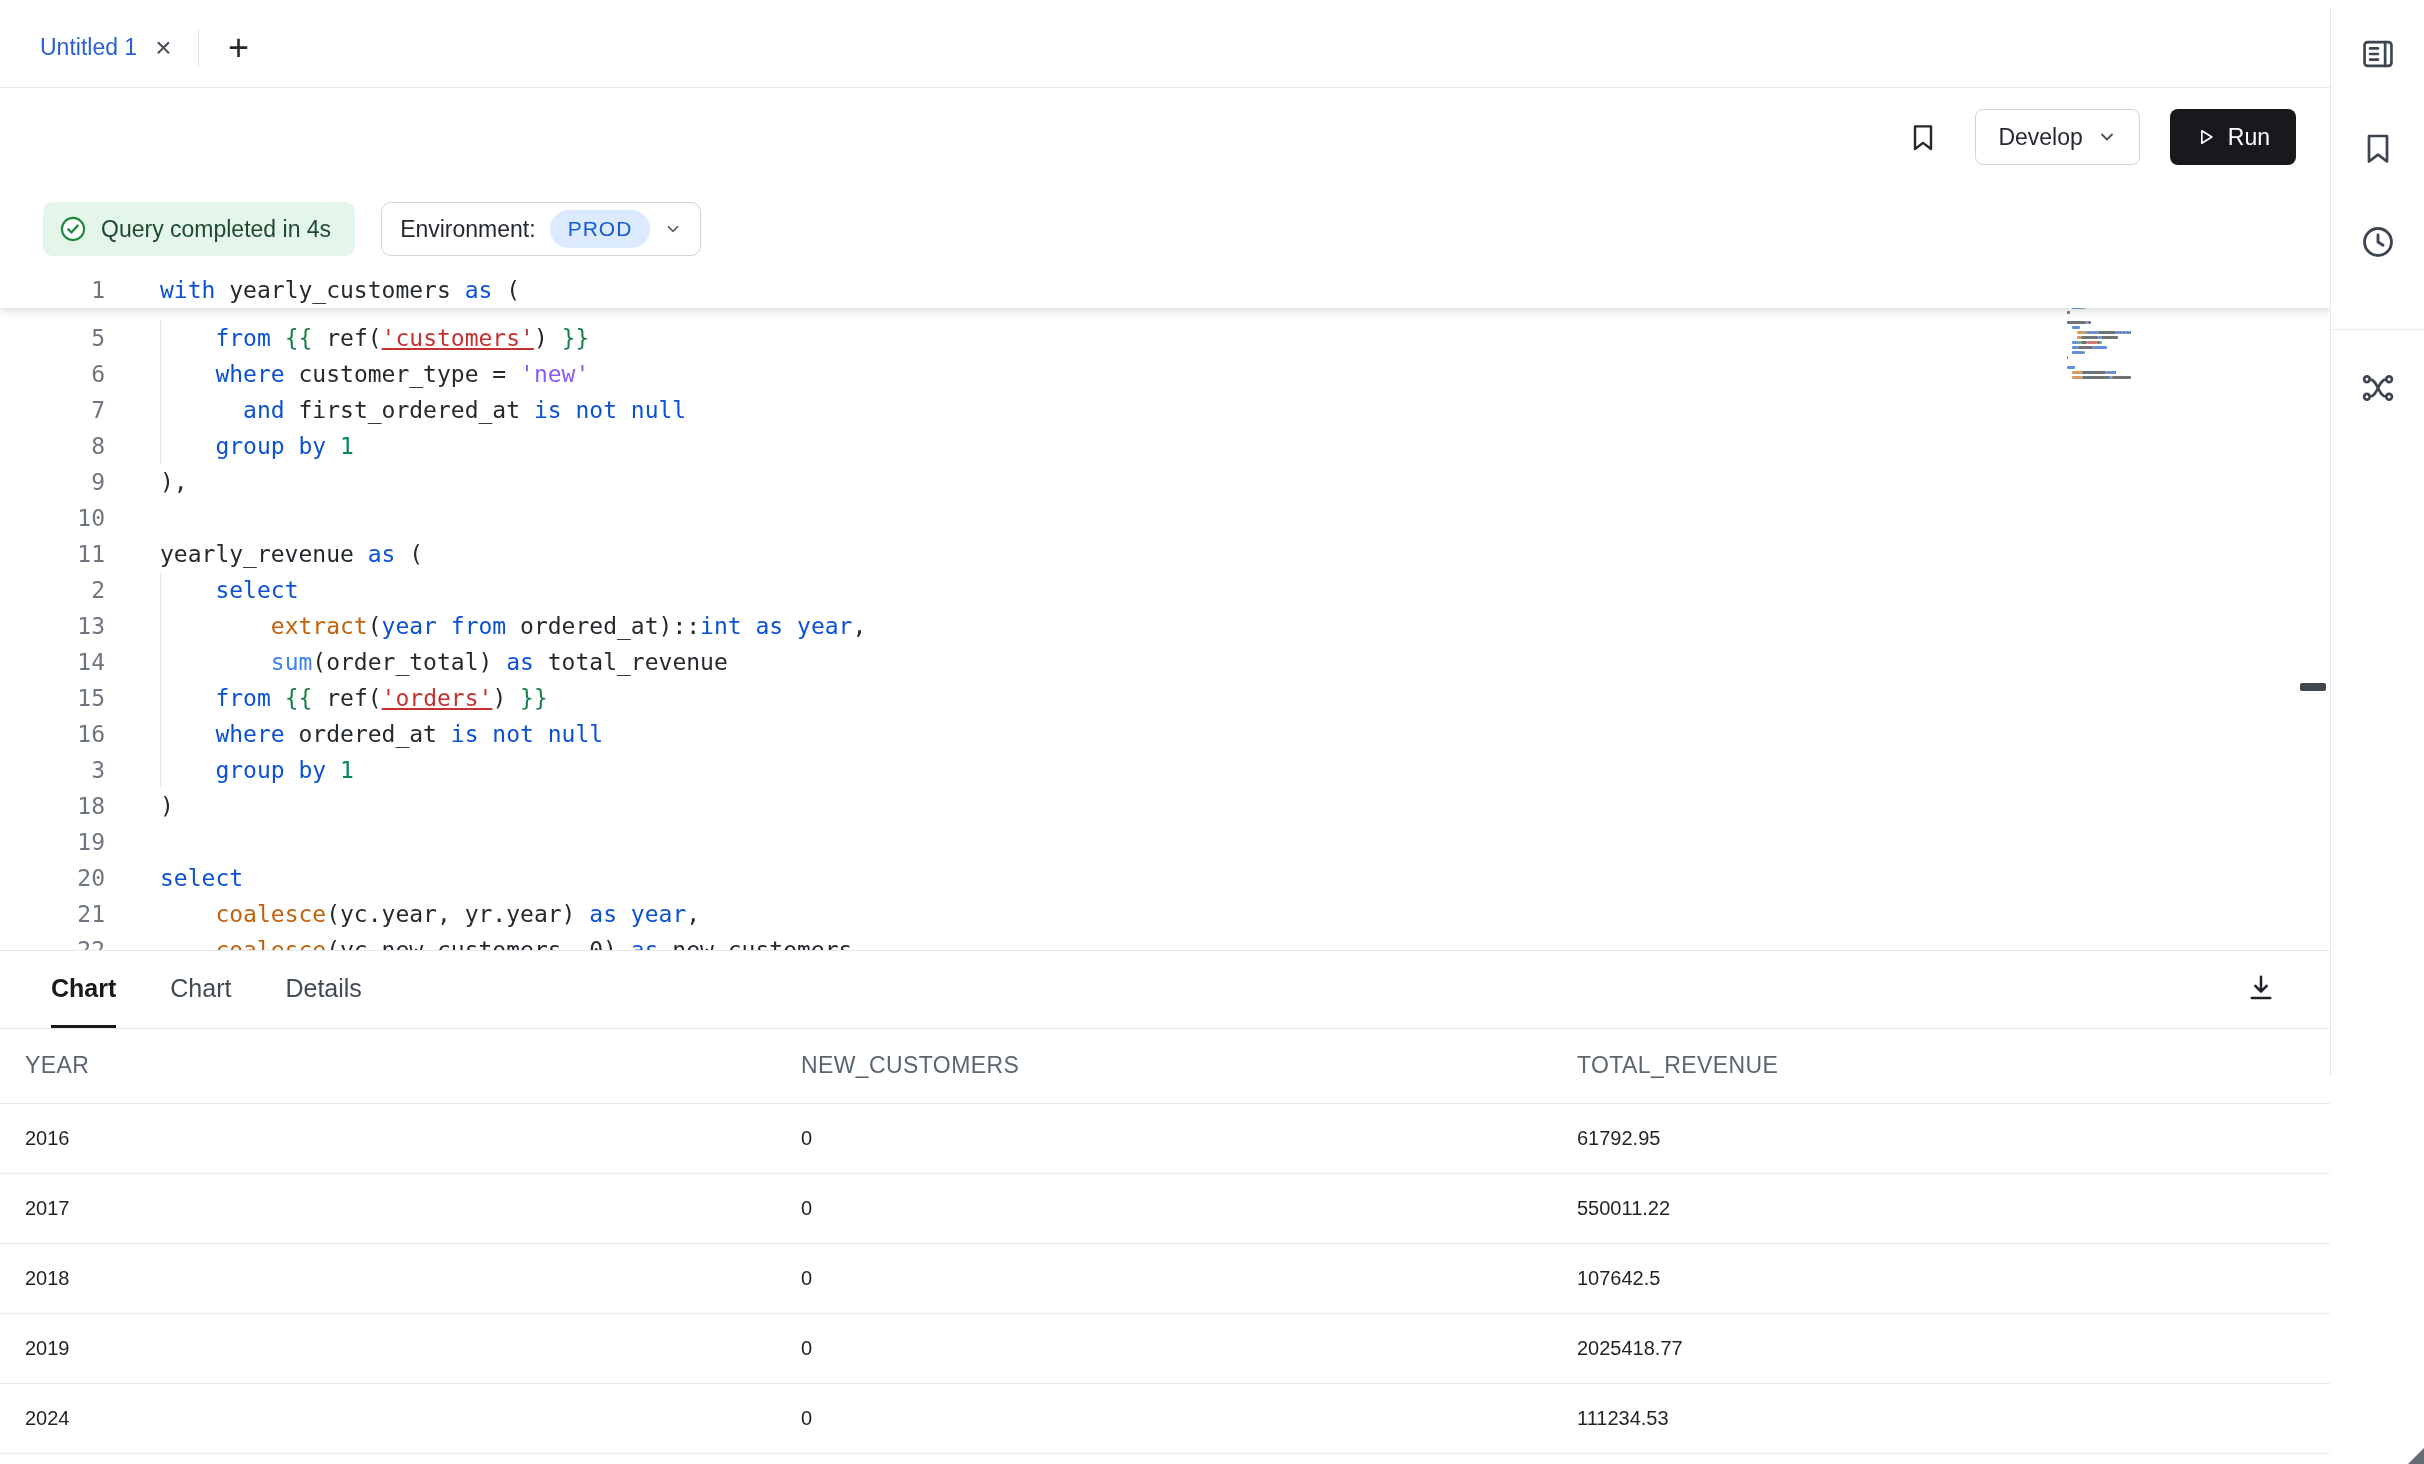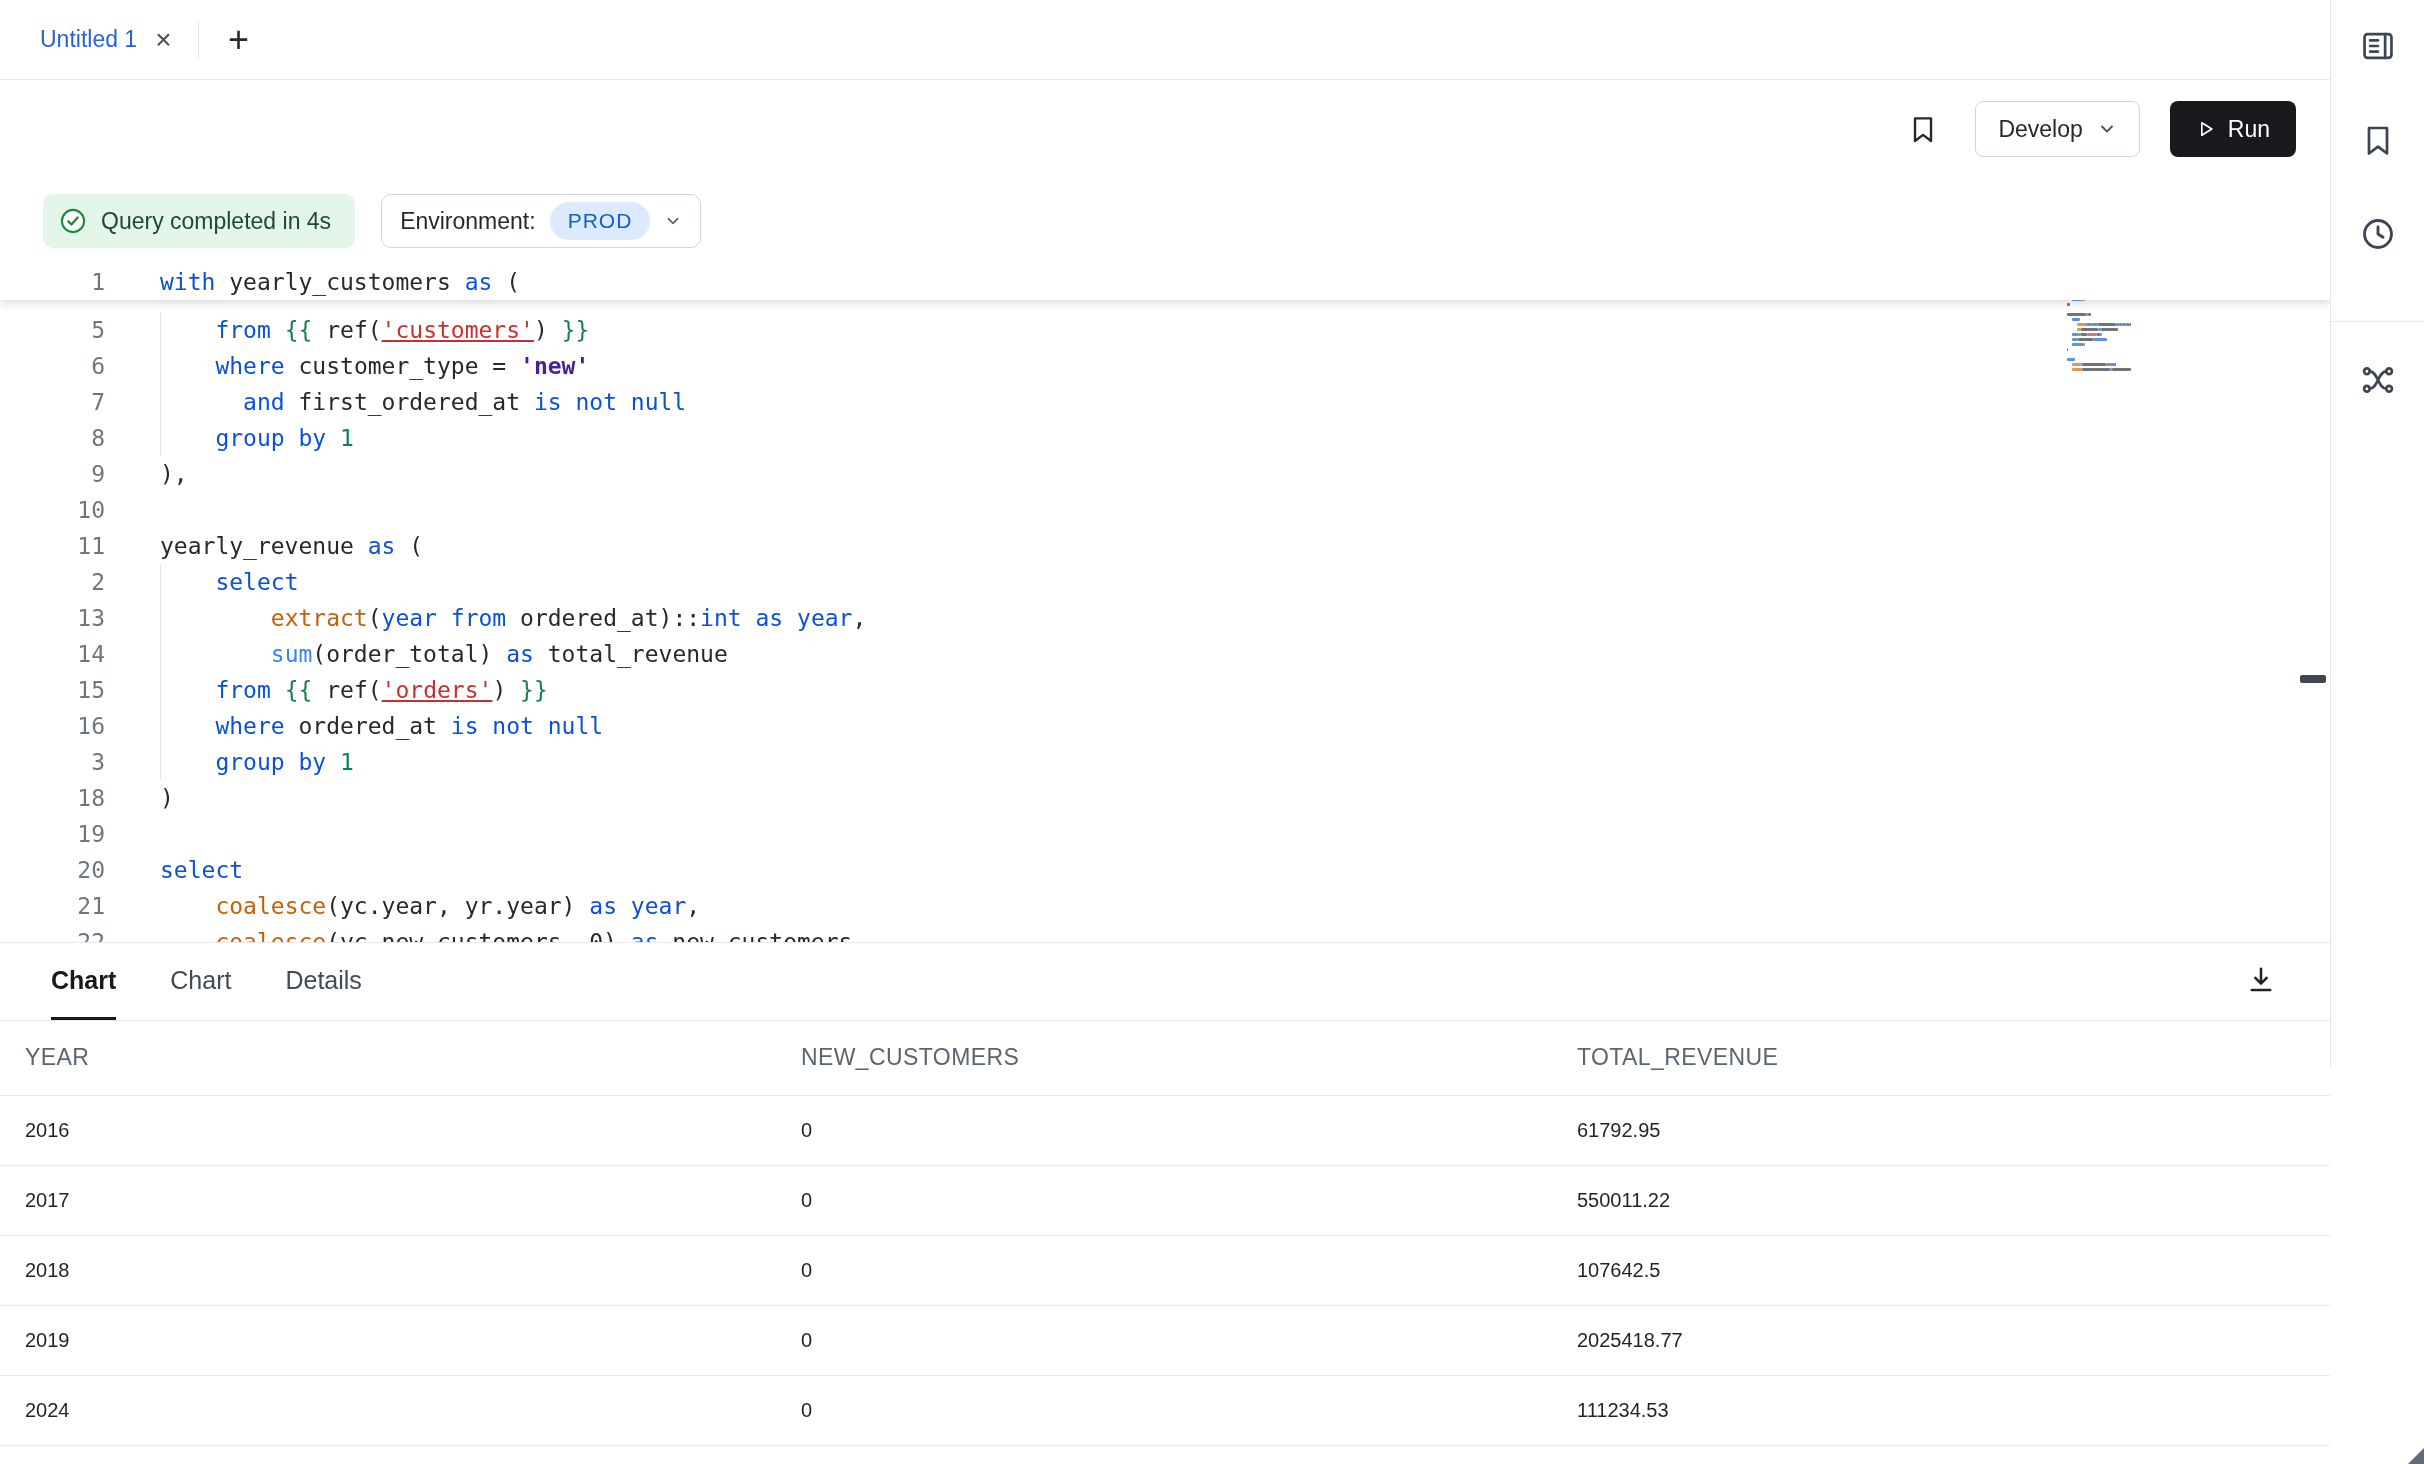--- a/index.html
+++ b/index.html
@@ -1,18 +1,18 @@
 <!DOCTYPE html>
 <html><head>
 <meta charset="utf-8">
 <style>
   * { margin:0; padding:0; box-sizing:border-box; }
   html,body { width:2424px; height:1464px; background:#ffffff; overflow:hidden;
     font-family:"Liberation Sans", sans-serif; color:#1f2328; }
-  .app { display:flex; width:2424px; height:1067px; }
+  .app { display:flex; width:2424px; height:1067px;margin-top:8px; }
   .main { width:2331px; display:flex; flex-direction:column; border-right:1px solid #e4e7ea; }
   .rail { flex:1; display:flex; flex-direction:column; align-items:center; padding-top:22px; }
 
   
   .tabbar { height:80px; border-bottom:1px solid #e7eaee; display:flex; align-items:center; flex-shrink:0; }
   .tab { height:100%; display:flex; align-items:center; gap:18px; padding:0 26px 0 40px; cursor:pointer; }
   .tab-title { font-size:23px; font-weight:500; color:#2b5fd9; }
   .tab-close { font-size:28px; color:#444c56; line-height:1; cursor:pointer; }
   .tab-divider { width:1px; height:38px; background:#e1e4e8; }
   .new-tab { border:none; background:none; font-size:36px; font-weight:300; color:#24292f;
@@ -140,21 +140,21 @@
             <span class="code"><span style="color: rgb(11, 81, 212);">with</span><span style="color: rgb(36, 41, 46);"> yearly_customers </span><span style="color: rgb(11, 81, 212);">as</span><span style="color: rgb(36, 41, 46);"> (</span></span>
           </div>
         </div>
       <div class="lines" id="code-lines">
           <div class="code-row">
             <span class="ln">5</span>
             <span class="code"><span style="color: rgb(36, 41, 46);">    </span><span style="color: rgb(11, 81, 212);">from</span><span style="color: rgb(36, 41, 46);"> </span><span style="color: rgb(26, 127, 75);">{{</span><span style="color: rgb(36, 41, 46);"> ref(</span><span class="c-link" style="color: rgb(197, 48, 48);">'customers'</span><span style="color: rgb(36, 41, 46);">) </span><span style="color: rgb(26, 127, 75);">}}</span></span>
           </div>
           <div class="code-row">
             <span class="ln">6</span>
-            <span class="code"><span style="color: rgb(36, 41, 46);">    </span><span style="color: rgb(11, 81, 212);">where</span><span style="color: rgb(36, 41, 46);"> customer_type = </span><span style="color: #4c1d95; font-weight: bold;">'new'</span></span>
+            <span class="code"><span style="color: rgb(36, 41, 46);">    </span><span style="color: rgb(11, 81, 212);">where</span><span style="color: rgb(36, 41, 46);"> customer_type = </span><span style="color: #8b5cf6;">'new'</span></span>
           </div>
           <div class="code-row">
             <span class="ln">7</span>
             <span class="code"><span style="color: rgb(36, 41, 46);">      </span><span style="color: rgb(11, 81, 212);">and</span><span style="color: rgb(36, 41, 46);"> first_ordered_at </span><span style="color: rgb(11, 81, 212);">is not null</span></span>
           </div>
           <div class="code-row">
             <span class="ln">8</span>
             <span class="code"><span style="color: rgb(36, 41, 46);">    </span><span style="color: rgb(11, 81, 212);">group by</span><span style="color: rgb(36, 41, 46);"> </span><span style="color: rgb(9, 134, 88);">1</span></span>
           </div>
           <div class="code-row">

